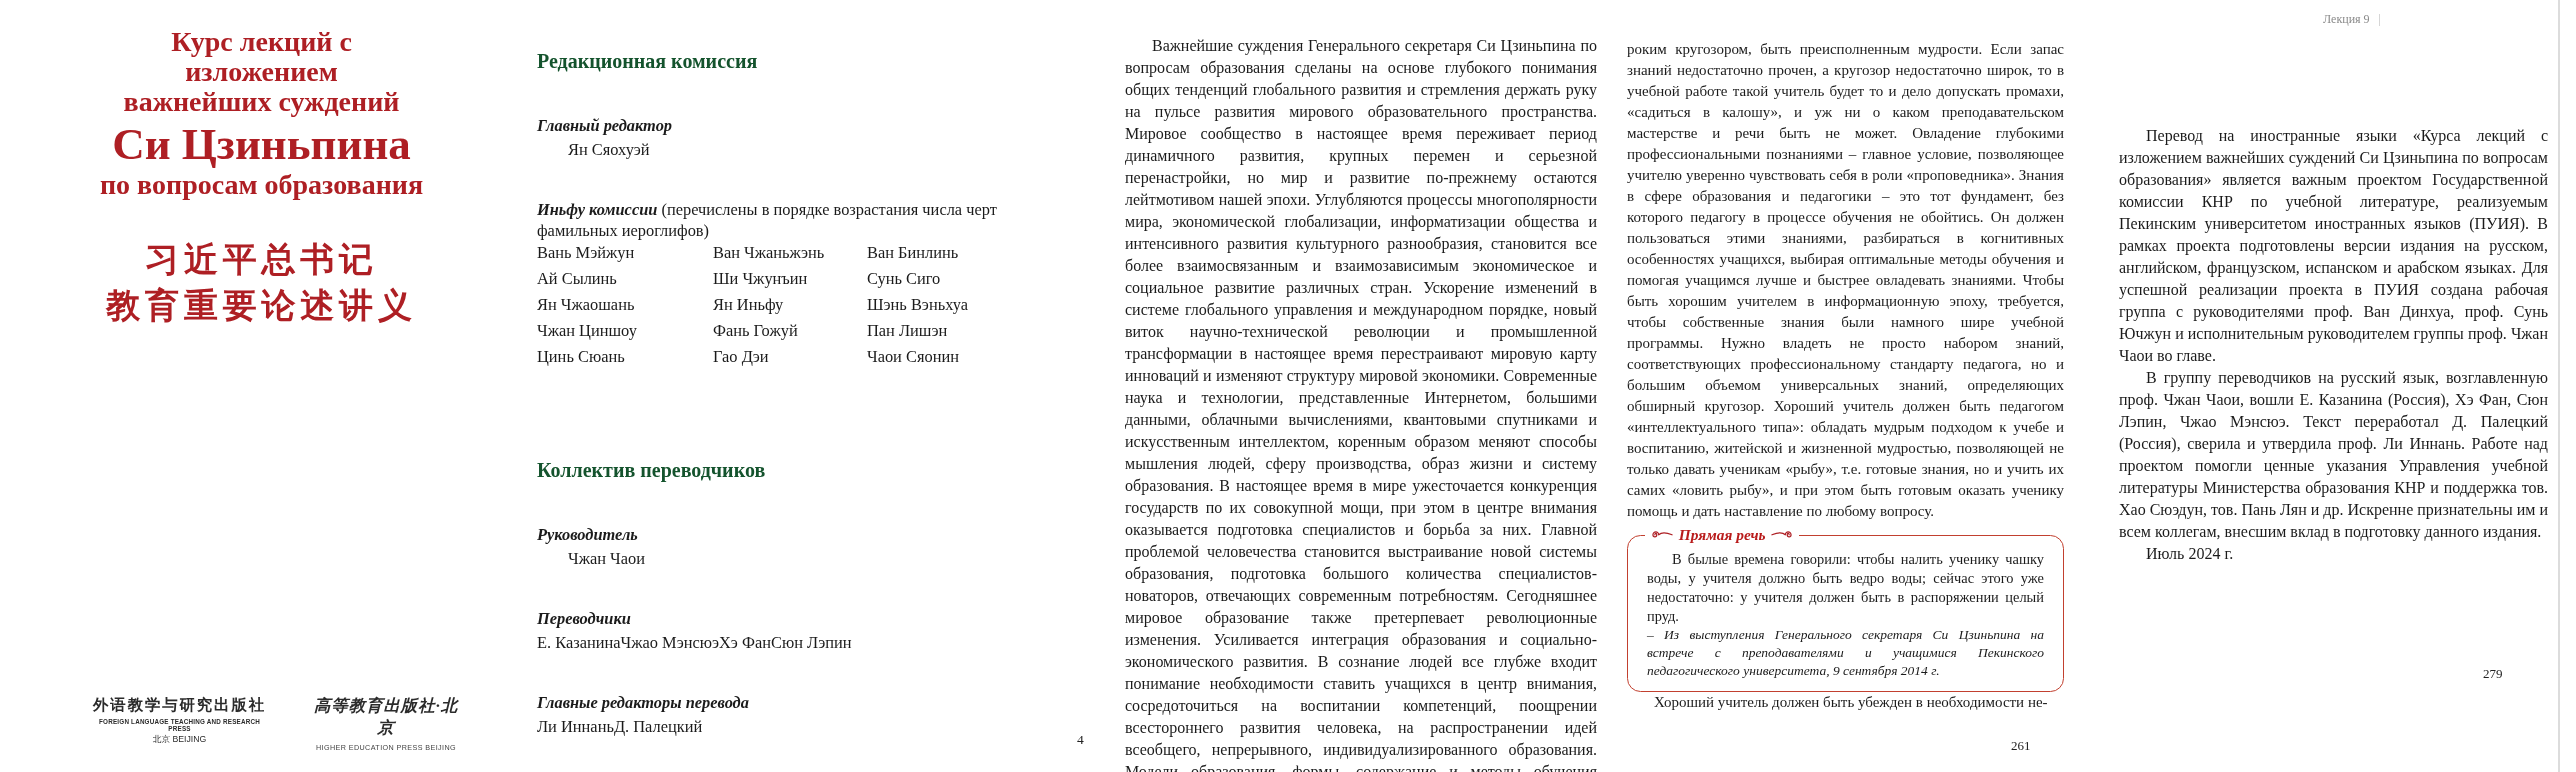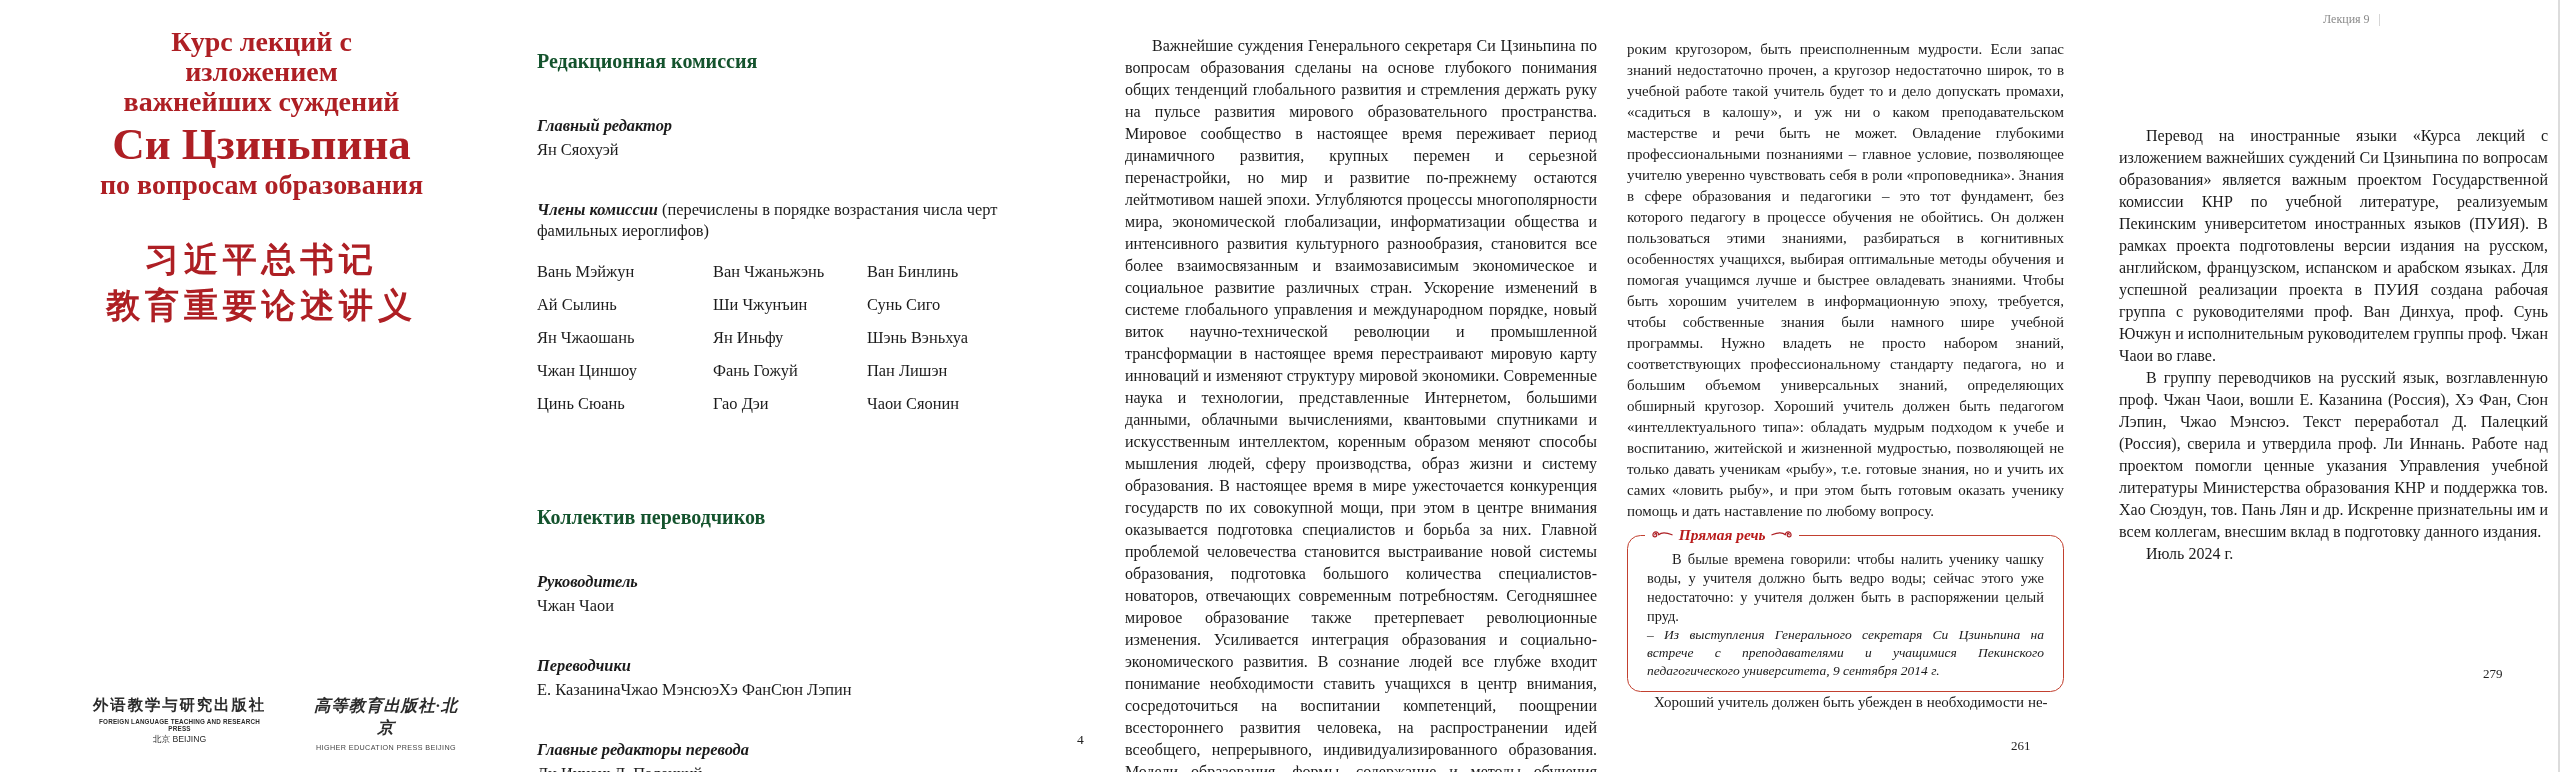--- a/index.html
+++ b/index.html
@@ -20,22 +20,22 @@
   .pub { text-align:center; }
   .pub-zh  { font-family:"Liberation Sans", sans-serif; font-weight:bold; font-size:15.4px; letter-spacing:1.9px; }
   .pub-en  { font-family:"Liberation Sans", sans-serif; font-weight:bold; font-size:6.3px; letter-spacing:0.2px; margin-top:1.9px; }
   .pub-city{ font-family:"Liberation Sans", sans-serif; font-size:8.7px; margin-top:2px; }
   .pub-zh-script { font-size:16.4px; font-style:italic; font-weight:bold; letter-spacing:1px; }
   .pub-en2 { font-family:"Liberation Sans", sans-serif; font-size:7.2px; color:#444; letter-spacing:0.4px; margin-top:3.9px; }
   
   .commission { position:absolute; left:537px; top:50px; width:532px; font-size:16.4px; line-height:21px; }
   .red-heading { color:#14532d; font-size:20px; line-height:23px; font-weight:bold; }
   .role-label { font-weight:bold;font-style:italic; }
-  .mt-lg { margin-top:42px; } .mt-md { margin-top:39px; } .mt-sm { margin-top:2.9px; }
-  .members-grid { display:grid; grid-template-columns:176px 154px 1fr; row-gap:12px; margin-top:20px; }
+  .mt-lg { margin-top:42px; } .mt-md { margin-top:39px; } .mt-sm { margin-top:2.9px;margin-left:31px; }
+  .members-grid { display:grid; grid-template-columns:176px 154px 1fr; row-gap:5px; margin-top:1px; }
   .flex-names { display:flex; margin-top:2.9px; }
   .section2 { margin-top:92px; }
   
   .text-col { position:absolute; text-align:justify; font-size:16px; line-height:22px; }
   .text-col p { margin:0; }
   .indent { text-indent:27px; }
   .folio { position:absolute; font-size:13.5px; color:#222; }
   
   .quote-box { position:relative; margin-top:12.5px; border:1.9px solid #c2402f; border-radius:13.5px;
                padding:14.4px 19px 11.6px; }
@@ -81,21 +81,21 @@
     </div>
   </section>
 
   <section class="commission">
     <div class="red-heading">Редакционная комиссия</div>
 
     <div class="role-label mt-lg">Главный редактор</div>
     <div class="mt-sm">Ян Сяохуэй</div>
 
     <div class="mt-md">
-      <span class="role-label">Члены комиссии</span>
+      <span class="role-label">Иньфу комиссии</span>
       <span>(перечислены в порядке возрастания числа черт фамильных иероглифов)</span>
     </div>
     <div class="members-grid">
       <span>Вань Мэйжун</span>
       <span>Ван Чжаньжэнь</span>
       <span>Ван Бинлинь</span>
       <span>Ай Сылинь</span>
       <span>Ши Чжунъин</span>
       <span>Сунь Сиго</span>
       <span>Ян Чжаошань</span>

